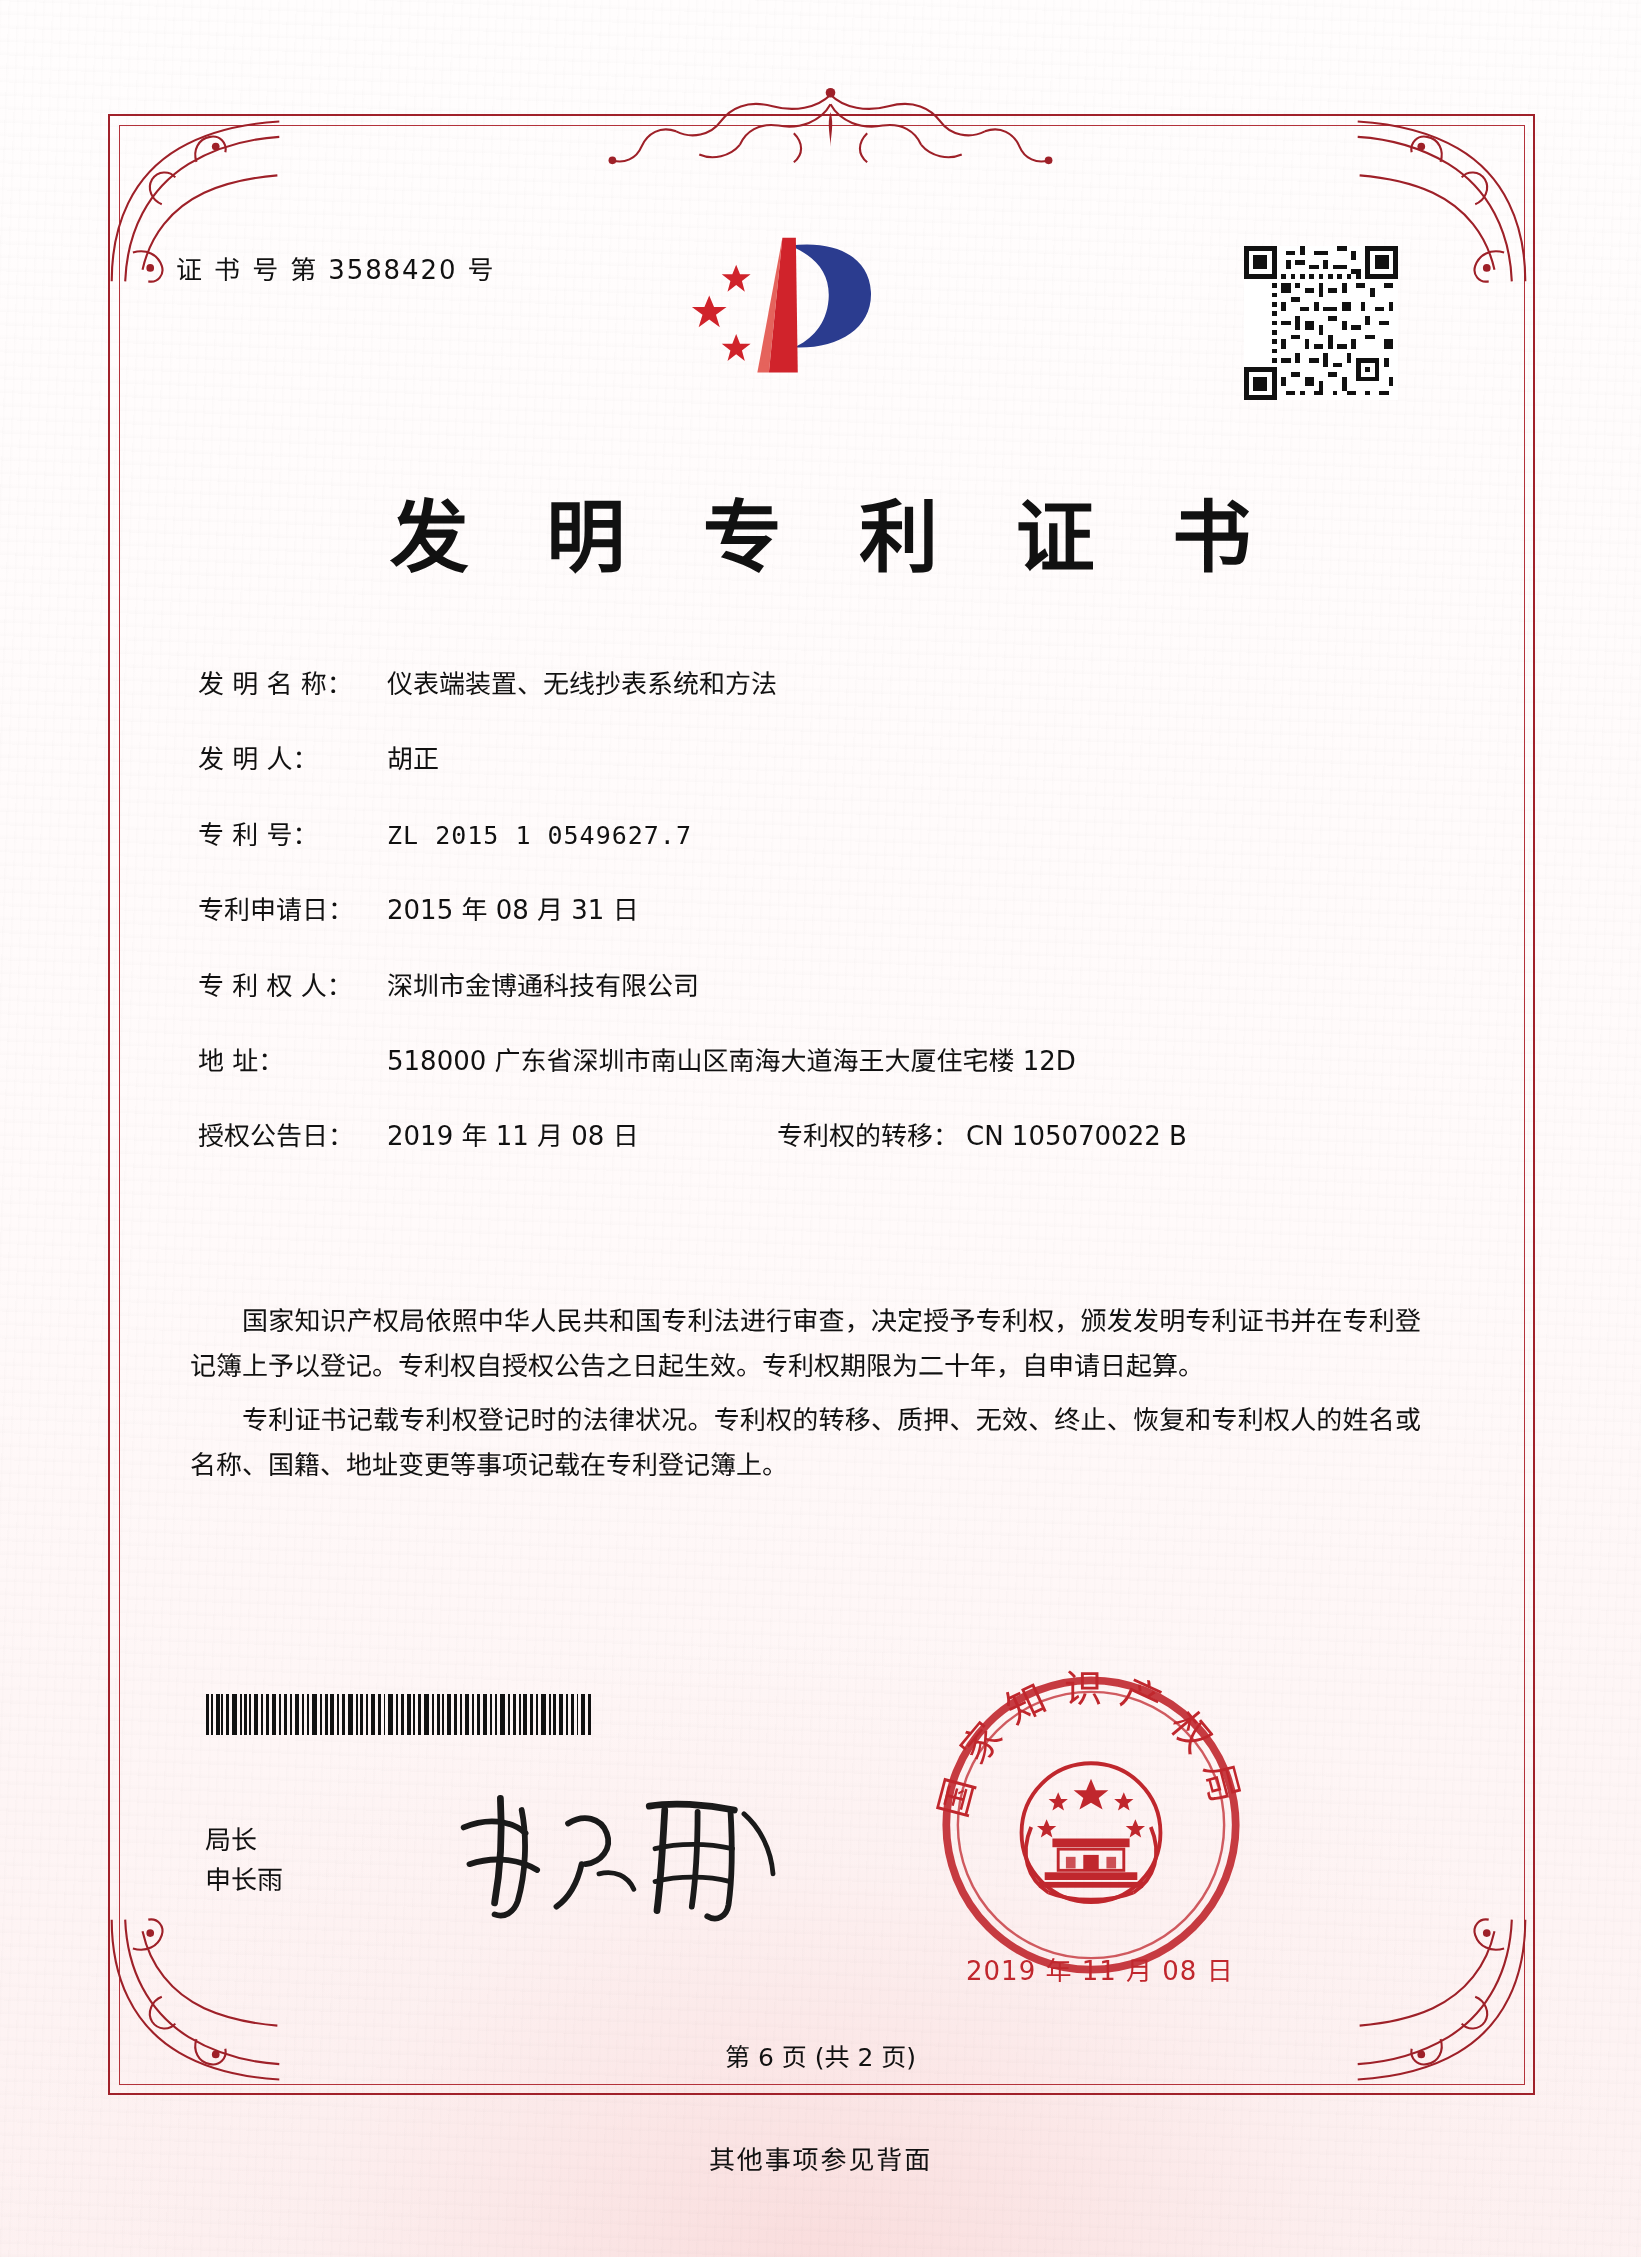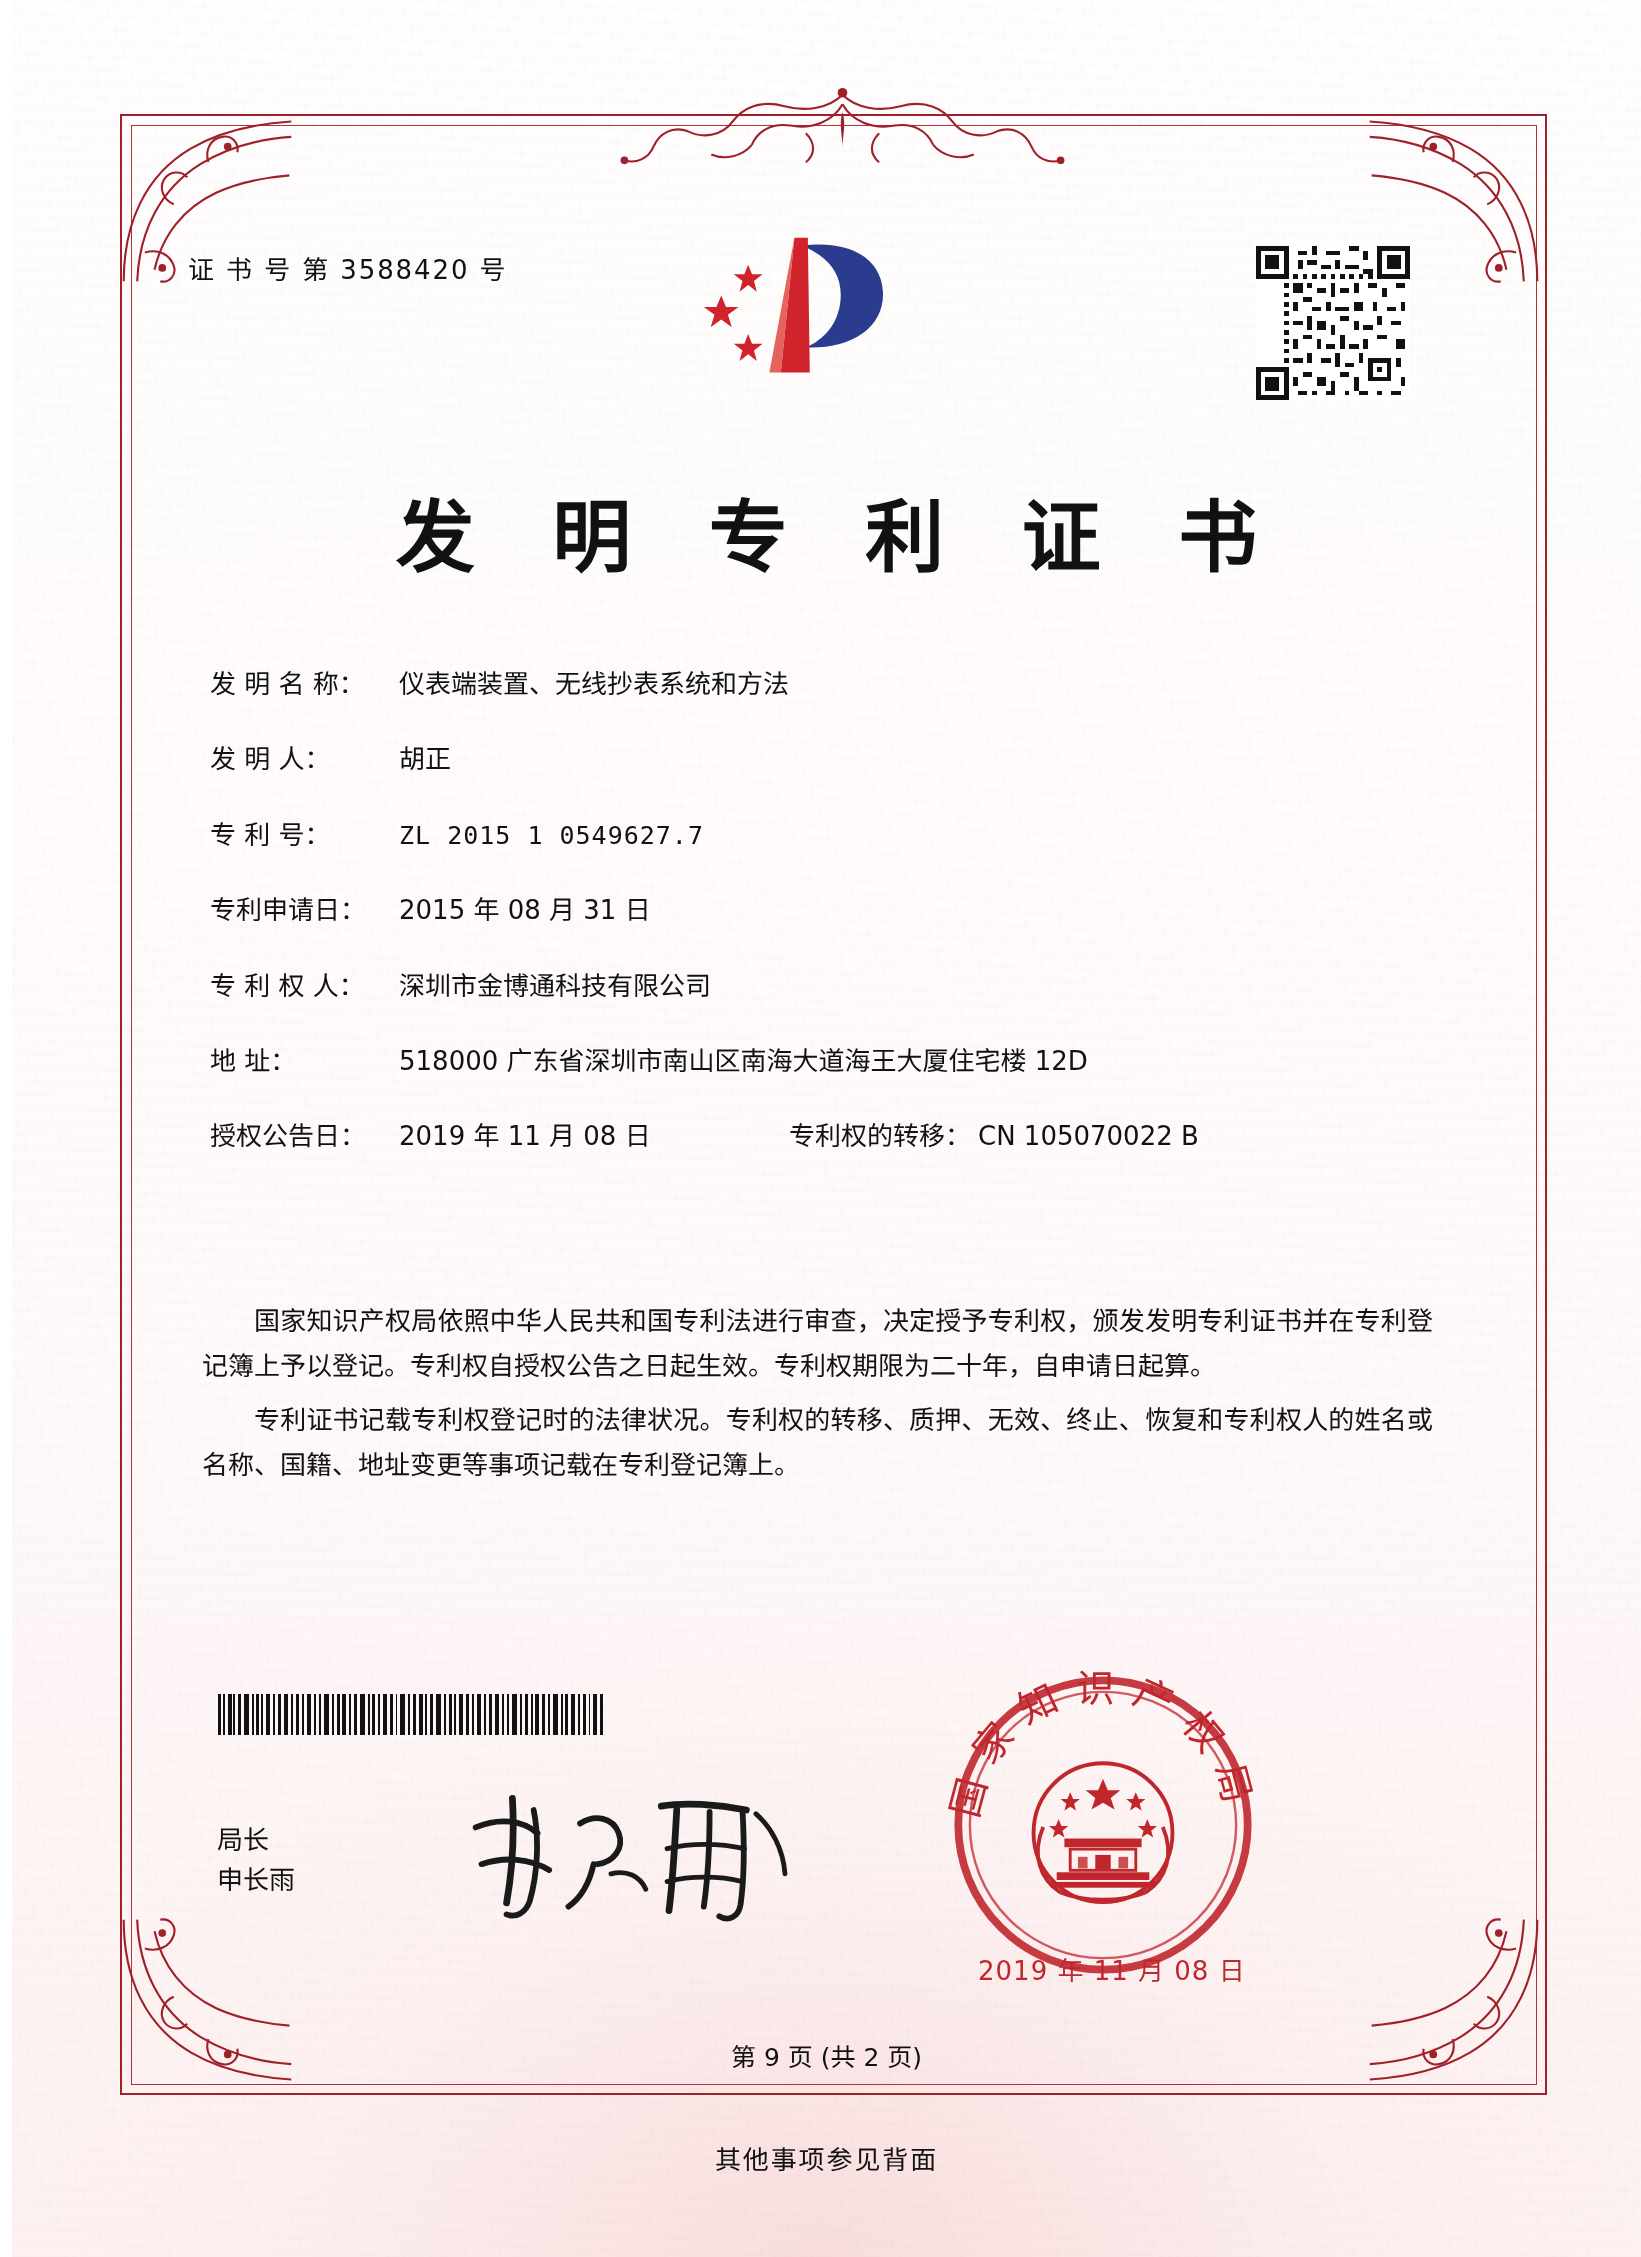--- a/index.html
+++ b/index.html
@@ -17,21 +17,20 @@
     overflow: hidden;
   }
 
   
   .page {
     position: absolute;
     inset: 0;
     background:
       radial-gradient(ellipse 1159px 869px at 50% 100%, rgba(246,205,205,0.55) 0%, rgba(250,230,230,0.25) 45%, rgba(255,255,255,0) 72%),
       linear-gradient(180deg, #fffdfd 0%, #fffafa 55%, #fdf1f1 100%);
-    margin-left: 12px;
   }
 
   
   .paper-texture {
     position: absolute;
     inset: 0;
     background:
       repeating-linear-gradient(92deg, rgba(0,0,0,0.012) 0px, rgba(0,0,0,0) 2.9px, rgba(0,0,0,0) 8.7px),
       repeating-linear-gradient(2deg, rgba(0,0,0,0.010) 0px, rgba(0,0,0,0) 4.8px, rgba(0,0,0,0) 13.5px);
     pointer-events: none;
@@ -628,17 +627,17 @@
         <path d="M62,-6 C74,22 66,48 44,62" fill="none" stroke="#c0272d" stroke-width="4"></path>
         <path d="M-44,62 C-20,72 20,72 44,62" fill="none" stroke="#c0272d" stroke-width="4"></path>
       </g>
 
       <polygon points="170,88 175,101 189,101 178,110 182,124 170,116 158,124 162,110 151,101 165,101" fill="#c0272d" opacity="0"></polygon>
     </svg>
   </div>
 
   <div class="seal-date">2019 年 11 月 08 日</div>
 
-  <div class="page-indicator">第 9 页 (共 2 页)</div>
+  <div class="page-indicator">第 6 页 (共 2 页)</div>
   <div class="footer-note">其他事项参见背面</div>
 
 </div>
 
 
 </body></html>

